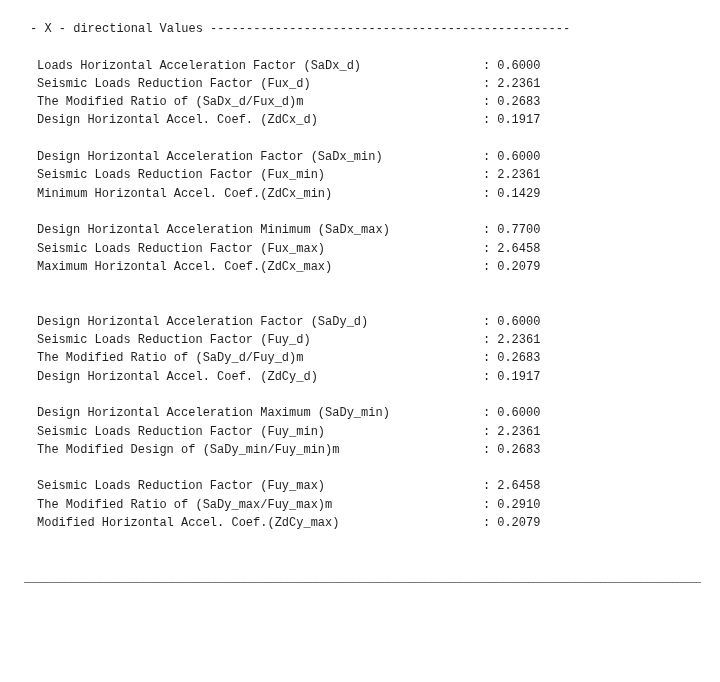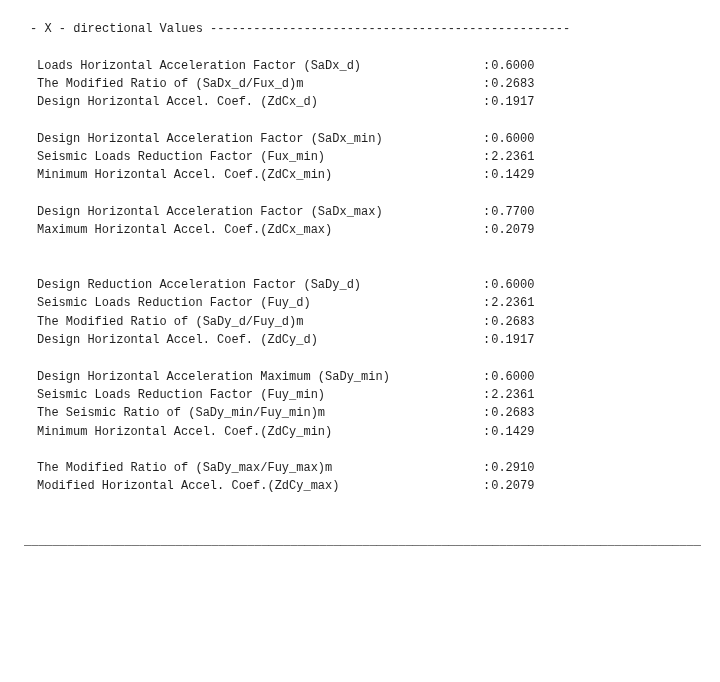--- a/index.html
+++ b/index.html
@@ -21,35 +21,38 @@
     font-size: 12px;
     line-height: 18.31px;
     color: #1f1f1f;
     white-space: nowrap;
   }
   .row { height: 18.31px; }
   .spacer { height: 18.31px; }
   .vrow { padding-left: 7px; }
   .lbl { display: inline-block; width: 446px; vertical-align: top; }
   .sep { display: inline-block; }
-  .val { margin-left: 1px; }
+  .val { margin-left: 7px; }
   .heading-row { letter-spacing: 0; }
   .footer-row { margin-left: -6px; }
 </style>
 </head>
 <body>
 
 <div class="doc">
 
   <div class="row heading-row">- X - directional Values --------------------------------------------------</div>
   <div class="spacer"></div>
 
   <div>
     <div class="row vrow">
       <span class="lbl">Loads Horizontal Acceleration Factor (SaDx_d)</span><span class="sep">:</span><span class="val">0.6000</span>
+    </div>
+    <div class="row vrow">
+      <span class="lbl">Seismic Loads Reduction Factor (Fux_d)</span><span class="sep">:</span><span class="val">2.2361</span>
     </div>
     <div class="row vrow">
       <span class="lbl">The Modified Ratio of (SaDx_d/Fux_d)m</span><span class="sep">:</span><span class="val">0.2683</span>
     </div>
     <div class="row vrow">
       <span class="lbl">Design Horizontal Accel. Coef. (ZdCx_d)</span><span class="sep">:</span><span class="val">0.1917</span>
     </div>
   </div>
   <div class="spacer"></div>
 
@@ -61,33 +64,36 @@
       <span class="lbl">Seismic Loads Reduction Factor (Fux_min)</span><span class="sep">:</span><span class="val">2.2361</span>
     </div>
     <div class="row vrow">
       <span class="lbl">Minimum Horizontal Accel. Coef.(ZdCx_min)</span><span class="sep">:</span><span class="val">0.1429</span>
     </div>
   </div>
   <div class="spacer"></div>
 
   <div>
     <div class="row vrow">
-      <span class="lbl">Design Horizontal Acceleration Factor (SaDx_max)</span><span class="sep">:</span><span class="val">0.7700</span>
+      <span class="lbl">Design Horizontal Acceleration Minimum (SaDx_max)</span><span class="sep">:</span><span class="val">0.7700</span>
+    </div>
+    <div class="row vrow">
+      <span class="lbl">Seismic Loads Reduction Factor (Fux_max)</span><span class="sep">:</span><span class="val">2.6458</span>
     </div>
     <div class="row vrow">
       <span class="lbl">Maximum Horizontal Accel. Coef.(ZdCx_max)</span><span class="sep">:</span><span class="val">0.2079</span>
     </div>
   </div>
   <div class="spacer"></div>
 
   <div class="spacer"></div>
 
   <div>
     <div class="row vrow">
-      <span class="lbl">Design Reduction Acceleration Factor (SaDy_d)</span><span class="sep">:</span><span class="val">0.6000</span>
+      <span class="lbl">Design Horizontal Acceleration Factor (SaDy_d)</span><span class="sep">:</span><span class="val">0.6000</span>
     </div>
     <div class="row vrow">
       <span class="lbl">Seismic Loads Reduction Factor (Fuy_d)</span><span class="sep">:</span><span class="val">2.2361</span>
     </div>
     <div class="row vrow">
       <span class="lbl">The Modified Ratio of (SaDy_d/Fuy_d)m</span><span class="sep">:</span><span class="val">0.2683</span>
     </div>
     <div class="row vrow">
       <span class="lbl">Design Horizontal Accel. Coef. (ZdCy_d)</span><span class="sep">:</span><span class="val">0.1917</span>
     </div>
@@ -95,29 +101,29 @@
   <div class="spacer"></div>
 
   <div>
     <div class="row vrow">
       <span class="lbl">Design Horizontal Acceleration Maximum (SaDy_min)</span><span class="sep">:</span><span class="val">0.6000</span>
     </div>
     <div class="row vrow">
       <span class="lbl">Seismic Loads Reduction Factor (Fuy_min)</span><span class="sep">:</span><span class="val">2.2361</span>
     </div>
     <div class="row vrow">
-      <span class="lbl">The Seismic Ratio of (SaDy_min/Fuy_min)m</span><span class="sep">:</span><span class="val">0.2683</span>
-    </div>
-    <div class="row vrow">
-      <span class="lbl">Minimum Horizontal Accel. Coef.(ZdCy_min)</span><span class="sep">:</span><span class="val">0.1429</span>
+      <span class="lbl">The Modified Design of (SaDy_min/Fuy_min)m</span><span class="sep">:</span><span class="val">0.2683</span>
     </div>
   </div>
   <div class="spacer"></div>
 
   <div>
+    <div class="row vrow">
+      <span class="lbl">Seismic Loads Reduction Factor (Fuy_max)</span><span class="sep">:</span><span class="val">2.6458</span>
+    </div>
     <div class="row vrow">
       <span class="lbl">The Modified Ratio of (SaDy_max/Fuy_max)m</span><span class="sep">:</span><span class="val">0.2910</span>
     </div>
     <div class="row vrow">
       <span class="lbl">Modified Horizontal Accel. Coef.(ZdCy_max)</span><span class="sep">:</span><span class="val">0.2079</span>
     </div>
   </div>
 
   <div class="spacer"></div>
   <div class="spacer"></div>

